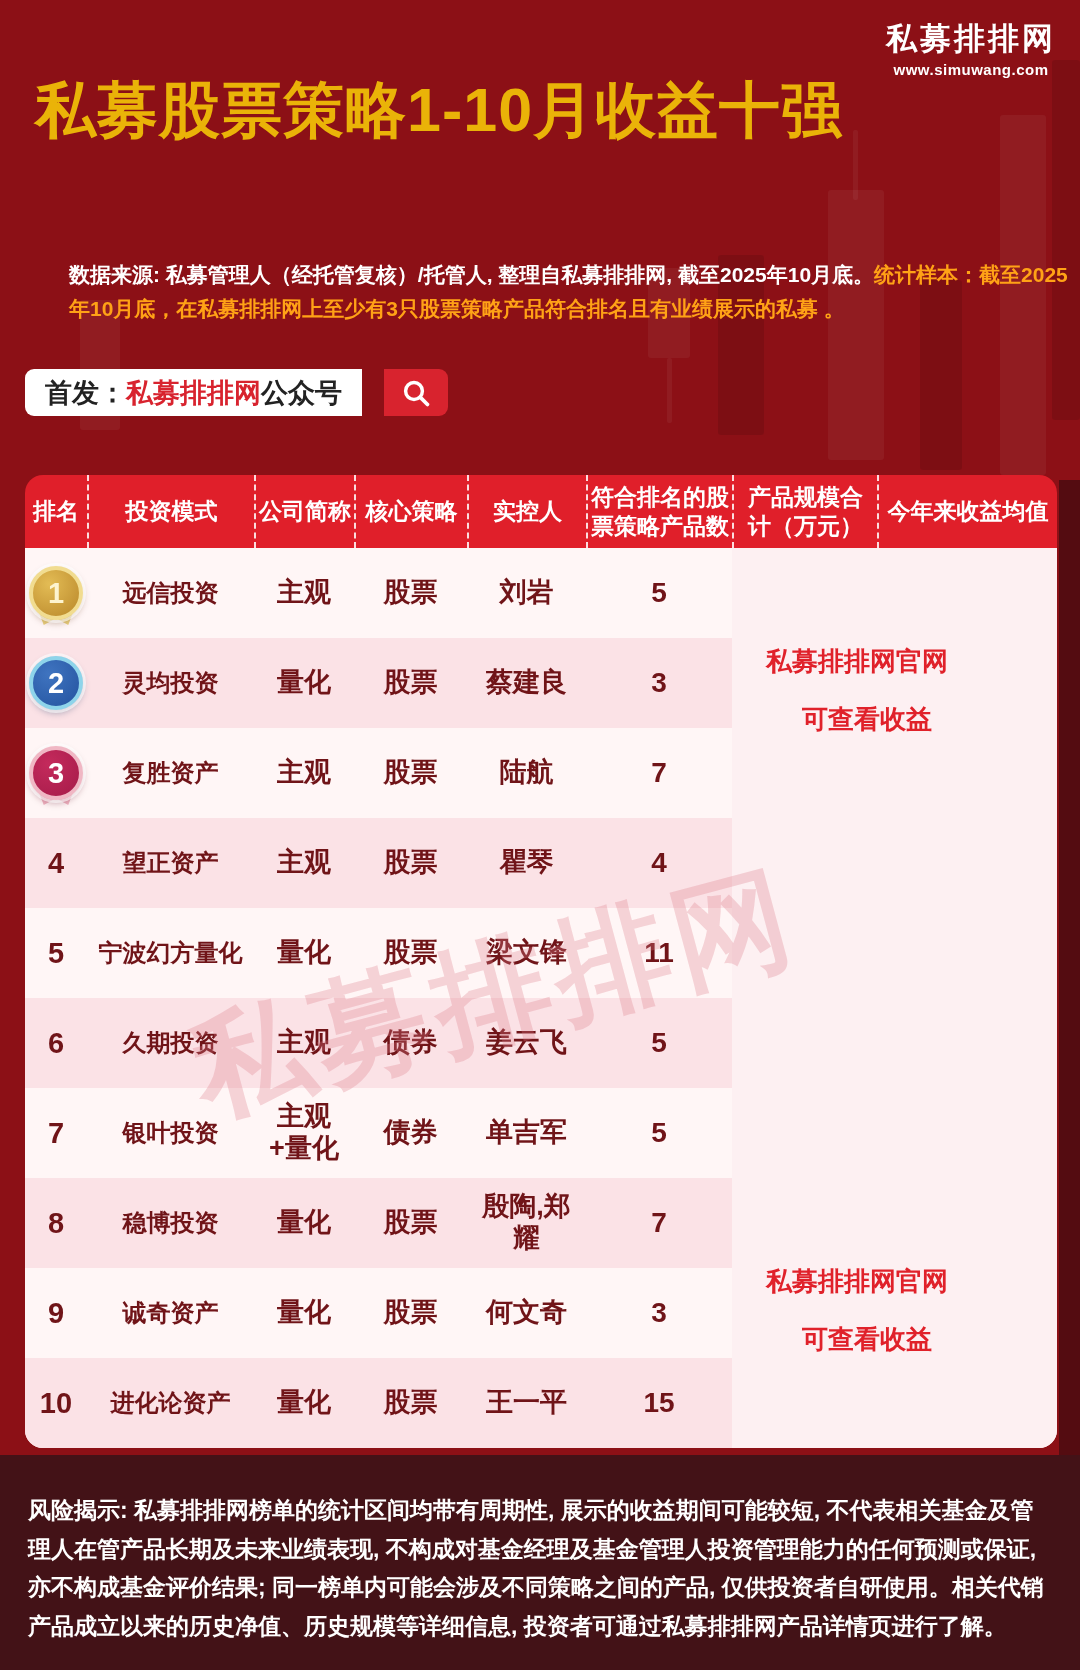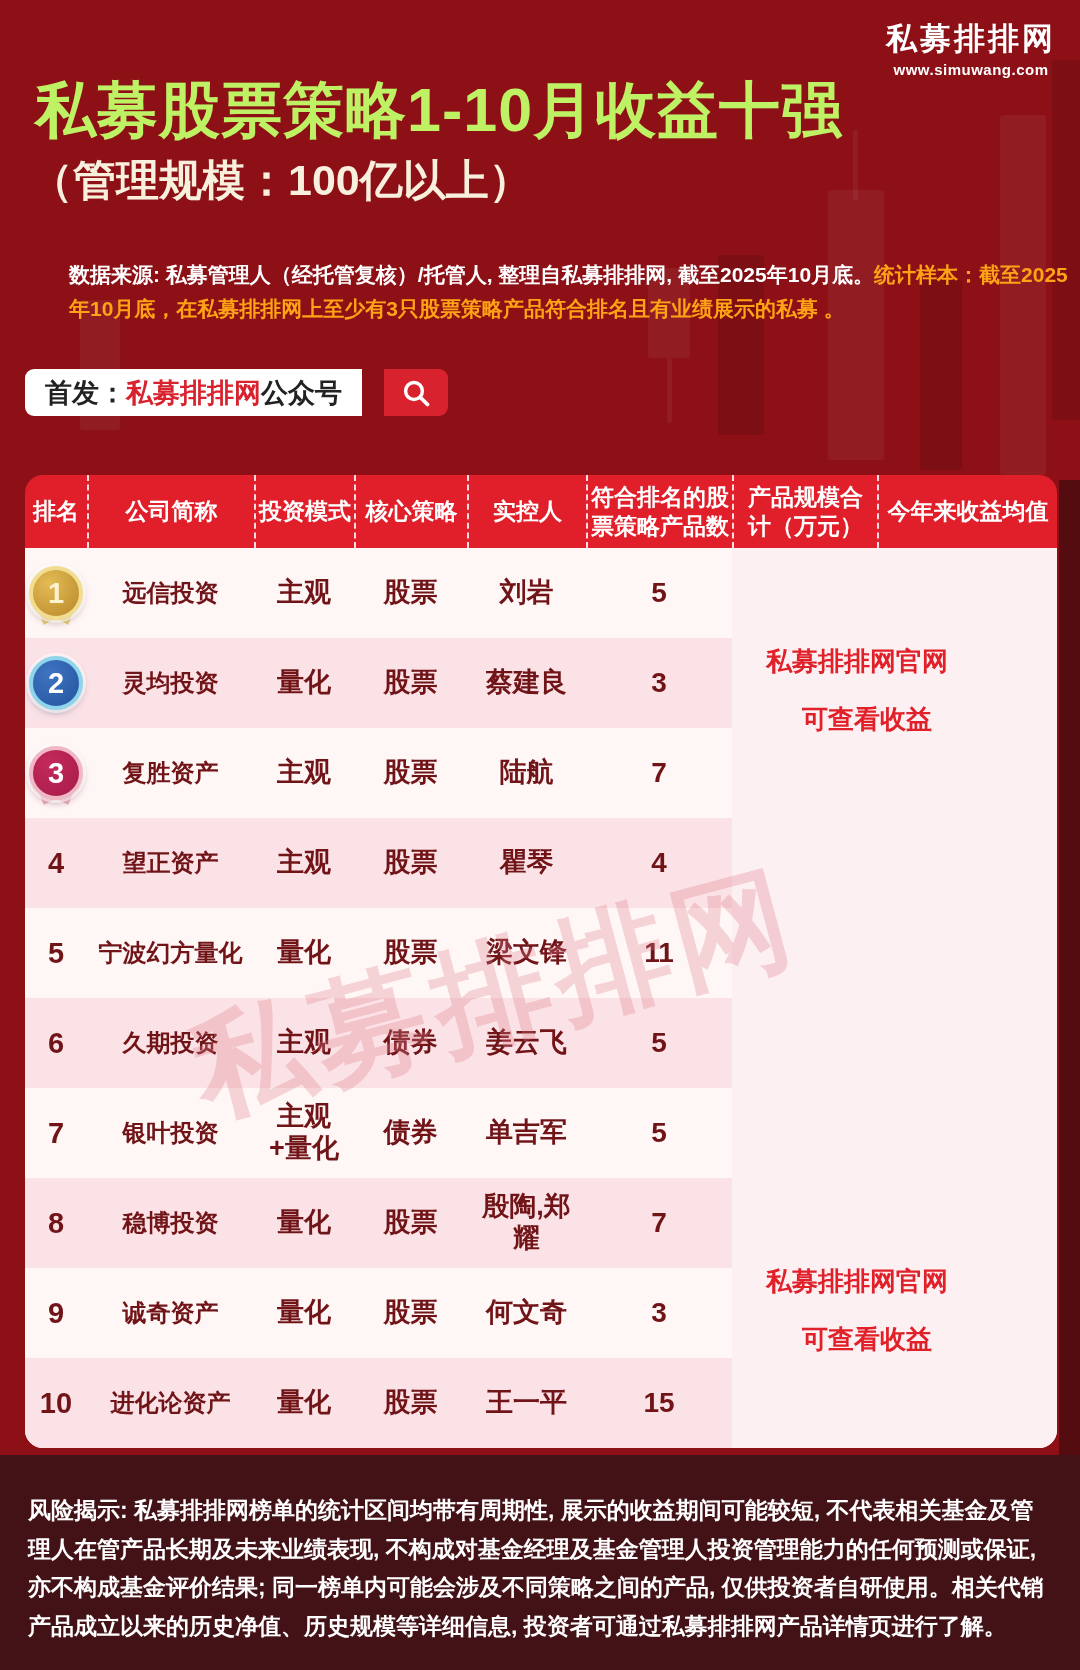--- a/index.html
+++ b/index.html
@@ -17,21 +17,21 @@
   .edge-band { right:0; top:480px; width:21px; height:975px; background:#4a0c10; opacity:.85; }
 
   
   .logo { position:absolute; top:18px; right:24px; text-align:center; color:#fff; }
   .logo-cn { font-size:31px; font-weight:900; letter-spacing:3px; }
   .logo-url { font-size:15px; font-weight:700; letter-spacing:.5px; margin-top:1px; }
 
   
   .title {
     position:absolute; top:70px; left:35px;
-    font-size:61px; font-weight:900; letter-spacing:1px; color:#bef264;
+    font-size:61px; font-weight:900; letter-spacing:1px; color:#eab308;
     white-space:nowrap;
   }
   .subtitle {
     position:absolute; top:152px; left:30px;
     font-size:43px; font-weight:900; color:#f8efdd; white-space:nowrap;
   }
   .source-note {
     position:absolute; top:258px; left:28px; width:1014px;
     font-size:21px; line-height:1.62; font-weight:700; color:#ffffff;margin-left:41px;
   }
@@ -155,43 +155,42 @@
     <div class="decor candle-light" style="left:870px; top:1500px; width:40px; height:170px;"></div>
     <div class="decor edge-band"></div>
   </div>
 
   <div class="logo">
     <div class="logo-cn">私募排排网</div>
     <div class="logo-url">www.simuwang.com</div>
   </div>
 
   <div class="title">私募股票策略1-10月收益十强</div>
-  <div class="subtitle">（管理规模：100亿以上）</div>
 
   <p class="source-note"><span>数据来源: 私募管理人（经托管复核）/托管人, 整理自私募排排网, 截至2025年10月底。</span><span class="hl">统计样本：截至2025年10月底，在私募排排网上至少有3只股票策略产品符合排名且有业绩展示的私募 。</span></p>
 
   <div class="search-bar">
     <div class="search-text">
         <span>首发：</span>
         <span class="brand-red">私募排排网</span>
         <span>公众号</span>
       </div>
     <div class="search-btn">
       <svg width="32" height="32" viewBox="0 0 24 24">
         <circle cx="10.5" cy="10.5" r="6.3" fill="none" stroke="#ffffff" stroke-width="2.6"></circle>
         <line x1="15.3" y1="15.3" x2="20.6" y2="20.6" stroke="#ffffff" stroke-width="2.8" stroke-linecap="round"></line>
       </svg>
     </div>
   </div>
 
   <section class="table">
     <div class="thead" id="thead">
         <div class="th">排名</div>
+        <div class="th">投资模式</div>
         <div class="th">公司简称</div>
-        <div class="th">投资模式</div>
         <div class="th">核心策略</div>
         <div class="th">实控人</div>
         <div class="th">符合排名的股票策略产品数</div>
         <div class="th">产品规模合计（万元）</div>
         <div class="th">今年来收益均值</div>
       </div>
     <div class="tbody">
       <div class="rows" id="rows">
           <div class="row">
             <div class="cell rank-cell">

